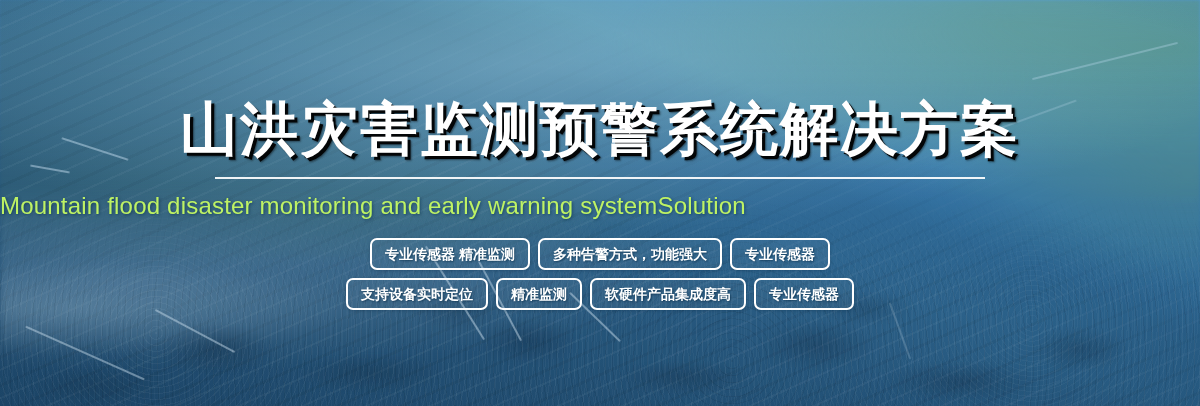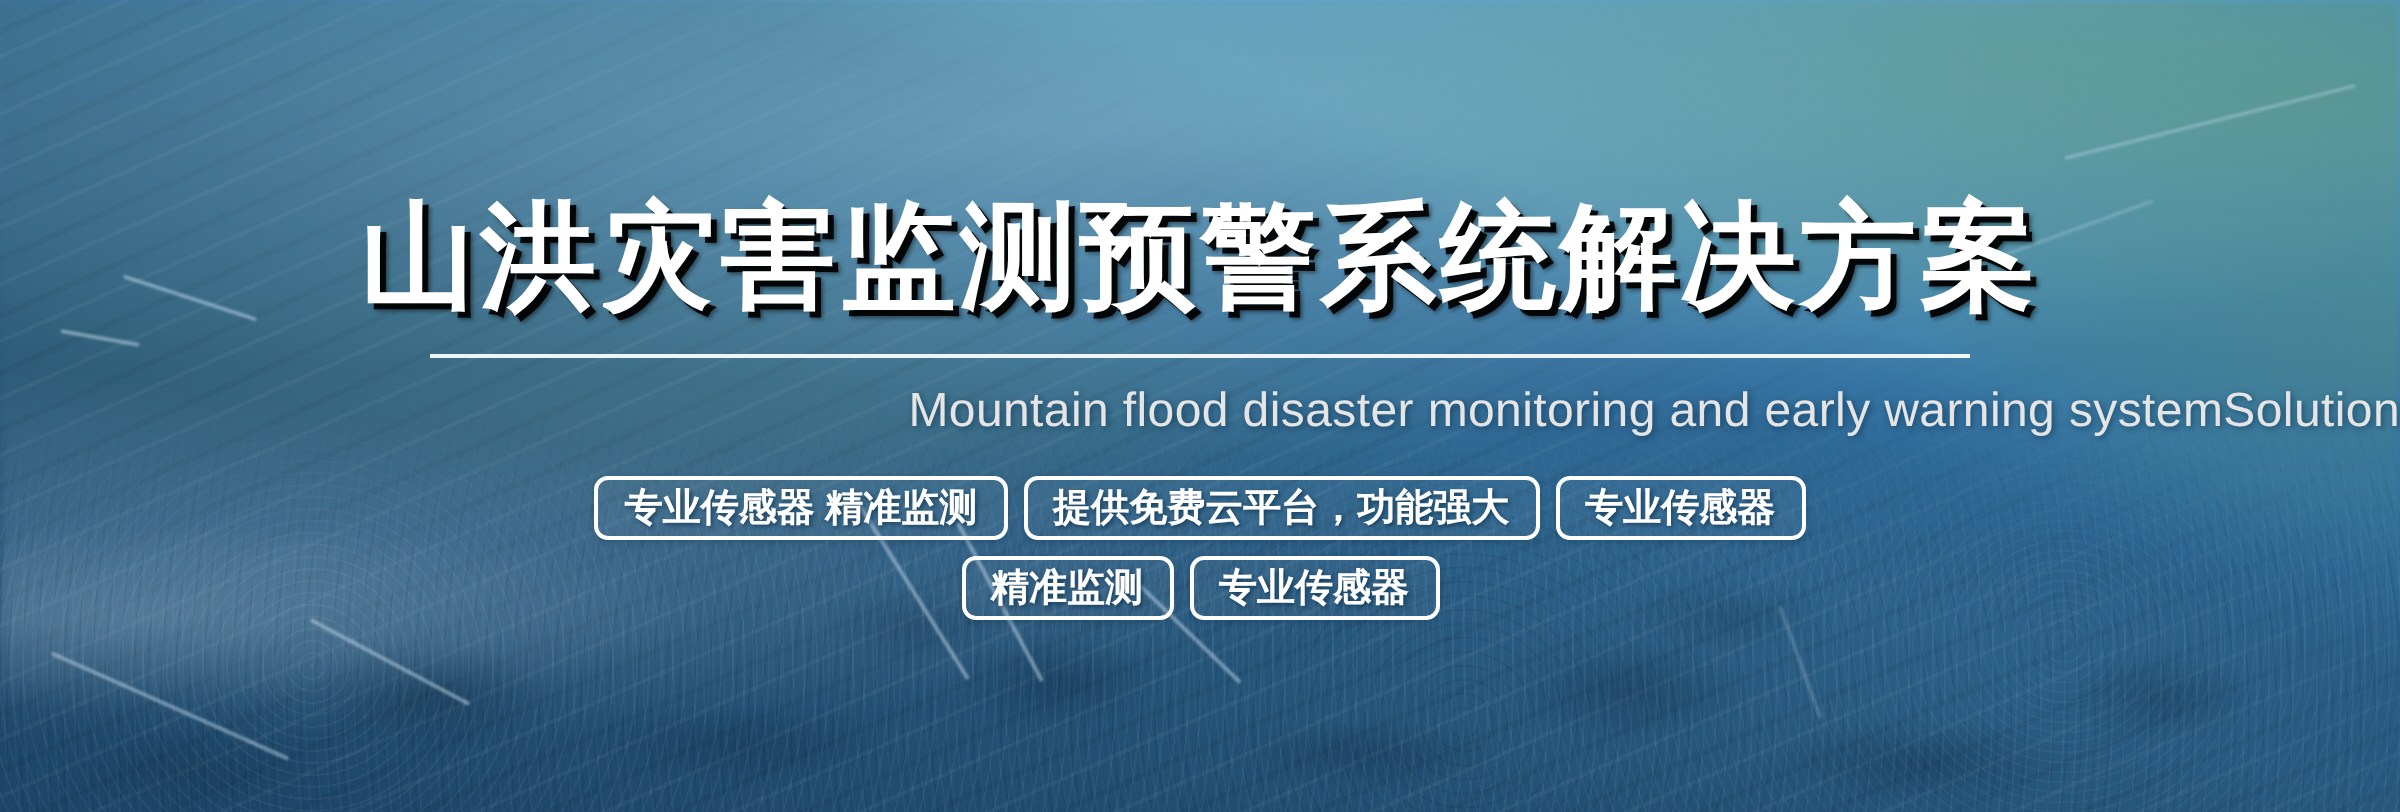--- a/index.html
+++ b/index.html
@@ -183,24 +183,24 @@
     height: 2px;
     background: #ffffff;
     opacity: .92;
   }
 
   .subtitle {
     position: absolute;
     top: 190px;
     left: 0;
     right: 0;
-    text-align: right;
+    text-align: left;
     font-size: 24px;
     line-height: 32px;
-    color: #e5e5e5;
+    color: #bef264;
     letter-spacing: .2px;
     text-shadow: 1px 1px 3px rgba(0,40,70,0.55);
     white-space: nowrap;
   }
 
   .tag-rows {
     position: absolute;
     top: 238px;
     left: 0;
     right: 0;
@@ -217,21 +217,21 @@
   .tag {
     box-sizing: border-box;
     height: 32px;
     padding: 0 13px;
     display: flex;
     align-items: center;
     justify-content: center;
     border: 2px solid #ffffff;
     border-radius: 7px;
     color: #ffffff;
-    font-size: 19px;
+    font-size: 14px;
     font-weight: bold;
     line-height: 1;
     white-space: nowrap;
     background: rgba(255,255,255,0.04);
     text-shadow: 1px 1px 2px rgba(0,36,64,0.60);
     box-shadow: 0 1px 3px rgba(0,30,56,0.25);
   }
 </style>
 </head>
 <body>
@@ -270,24 +270,26 @@
     <h1 class="title">山洪灾害监测预警系统解决方案</h1>
 
     <div class="divider"></div>
 
     <div class="subtitle">Mountain flood disaster monitoring and early warning systemSolution</div>
 
     <div class="tag-rows">
 
       <div class="tag-row">
         <span class="tag">专业传感器 精准监测</span>
-        <span class="tag">提供免费云平台，功能强大</span>
+        <span class="tag">多种告警方式，功能强大</span>
         <span class="tag">专业传感器</span>
       </div>
 
       <div class="tag-row">
+        <span class="tag">支持设备实时定位</span>
         <span class="tag">精准监测</span>
+        <span class="tag">软硬件产品集成度高</span>
         <span class="tag">专业传感器</span>
       </div>
 
     </div>
   </div>
 </div>
 
 </body></html>

